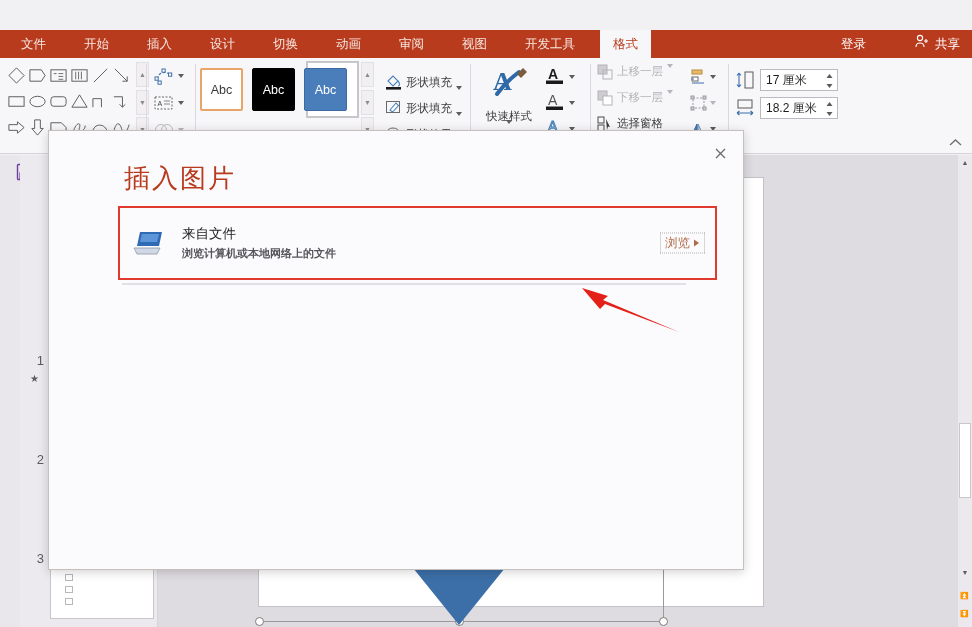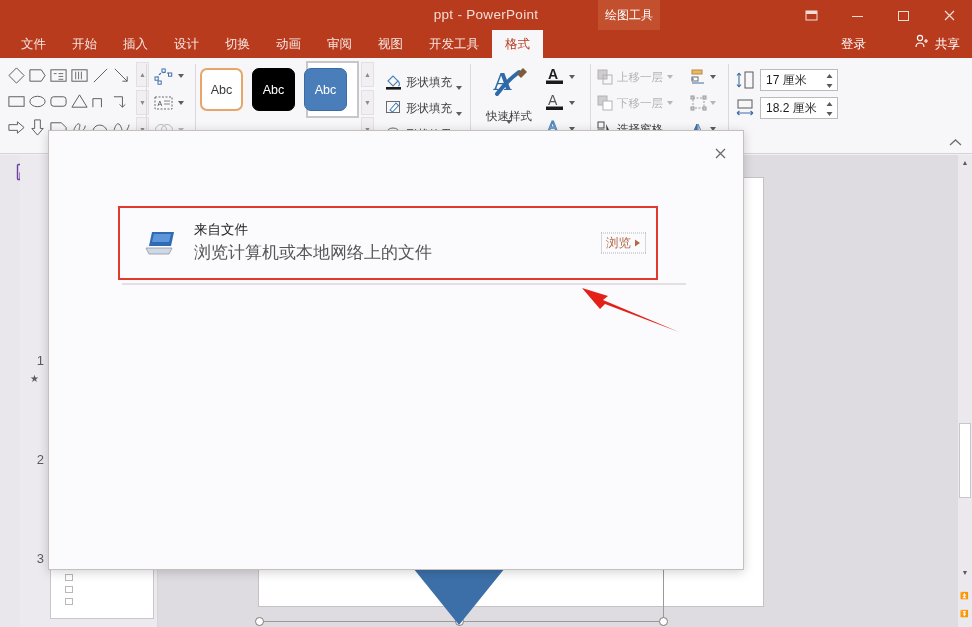--- a/index.html
+++ b/index.html
@@ -32,21 +32,21 @@
     display: flex; align-items: center; justify-content: center;
     font-size: 13px;
   }
   .win-btn svg { display: block; }
 
   
   .tabbar {
     position: absolute; left: 0; top: 30px; width: 972px; height: 28px;
     background: #b83b1e;
   }
-  .tabs { position: absolute; left: 8px; top: 0; height: 28px; display: flex; align-items: stretch; }
+  .tabs { position: absolute; left: 8px; top: 0; height: 28px; display: flex; align-items: stretch; gap: 12px; }
   .tab {
     padding: 0 13px; height: 28px; line-height: 28px;
     color: #f7e7e1; font-size: 12.5px; white-space: nowrap;
   }
   .tab.active {
     background: #f7f6f8; color: #b83b1e;
   }
   .tellme {
     position: absolute; left: 665px; top: 0; height: 28px; line-height: 28px;
     color: #f0cfc5; font-size: 12px; white-space: nowrap;
@@ -89,42 +89,42 @@
     display: flex; flex-direction: column; justify-content: space-around;
   }
   .esi { display: flex; align-items: center; gap: 3px; height: 24px; }
   .caret { width: 0; height: 0; border-left: 3px solid transparent; border-right: 3px solid transparent;
            border-top: 4px solid #5c5c5c; }
   .caret.dim { border-top-color: #b7b5b9; }
 
   
   .abc-row { position: absolute; left: 200px; top: 10px; display: flex; gap: 9px; align-items: center; }
   .abc {
-    width: 43px; height: 43px; border-radius: 7px;
+    width: 43px; height: 43px; border-radius: 2px;
     display: flex; align-items: center; justify-content: center;
     font-size: 12.5px;
   }
   .abc.a1 { background: #ffffff; border: 2px solid #e8a56a; color: #3a3a3a; }
   .abc.a2 { background: #000000; border: 1px solid #000000; color: #ffffff; }
   .abc.a3 { background: #4a7ebb; border: 1px solid #3d6aa2; color: #ffffff; }
   .abc-sel { position: absolute; left: 306px; top: 3px; width: 53px; height: 57px;
              border: 2px solid #c8c6ca; background: #ffffff; }
   .gal2-scroll { position: absolute; left: 361px; top: 4px; width: 13px; height: 80px;
                  display: flex; flex-direction: column; justify-content: space-between; }
 
   .fill-col { position: absolute; left: 385px; top: 6px; width: 78px; }
   .fill-item { display: flex; align-items: flex-end; gap: 4px; height: 26px; font-size: 11.5px; color: #3d3d3d; white-space: nowrap; }
 
   .quickstyle { position: absolute; left: 478px; top: 6px; width: 62px; text-align: center; }
   .qs-label { font-size: 11.5px; color: #3d3d3d; margin-top: 1px; }
   .wordart-col { position: absolute; left: 545px; top: 6px; width: 42px; }
   .wa-item { display: flex; align-items: center; gap: 5px; height: 26px; }
 
   .arrange-col { position: absolute; left: 597px; top: 6px; width: 88px; }
-  .ar-item { display: flex; align-items: center; gap: 4px; height: 26px; font-size: 11.5px; white-space: nowrap; }
+  .ar-item { display: flex; gap: 4px; height: 26px; font-size: 11.5px; white-space: nowrap; }
   .ar-item.dim { color: #b4b2b6; }
   .ar-item.norm { color: #3d3d3d; }
   .align-col { position: absolute; left: 690px; top: 6px; width: 34px; }
   .al-item { display: flex; align-items: center; gap: 3px; height: 26px; }
 
   .size-col { position: absolute; left: 735px; top: 8px; width: 110px; }
   .size-row { display: flex; align-items: center; gap: 5px; height: 28px; }
   .spin {
     width: 78px; height: 22px; border: 1px solid #bcb9bf; background: #ffffff;
     display: flex; align-items: center; padding-left: 5px;
@@ -200,72 +200,45 @@
   }
   .dlg-title {
     position: absolute; left: 75px; top: 30px;
     font-family: "Liberation Serif", "DejaVu Serif", serif;
     font-size: 26px; color: #b83b1e; letter-spacing: 2px;
   }
   .dlg-body { position: absolute; left: 73px; top: 75px; width: 564px; }
 
   .src-row { position: relative; height: 66px; display: flex; align-items: center; }
   .src-row.highlight {
-    border: 2px solid #e03a2f; margin-left: -4px; padding-left: 16px; width: 540px; height: 74px;
+    border: 2px solid #e03a2f; margin-left: -4px; padding-left: 4px; width: 599px; height: 74px;
   }
   .src-icon { width: 34px; height: 34px; margin-left: 8px; flex: 0 0 34px;
               display: flex; align-items: center; justify-content: center; }
   .src-text { margin-left: 16px; }
   .src-title { font-size: 13.5px; color: #1f1f1f; line-height: 1.5; }
-  .src-sub { font-size: 17px; color: #55555a; line-height: 1.55; }
+  .src-sub { font-size: 11px; color: #55555a; line-height: 1.55; font-weight: bold; }
   .src-action { position: absolute; right: 10px; top: 50%; transform: translateY(-50%); }
   .browse-link { font-size: 12.5px; color: #b06a46; display: flex; align-items: center; gap: 3px;
                  border: 1px dotted #b3b3b3; padding: 1px 4px; }
   .search-box {
     width: 205px; height: 28px; border: 1px solid #c4c2c7; background: #ffffff;
     display: flex; align-items: center; padding: 0 8px;
     font-size: 12.5px; color: #6a6a70; position: relative;
   }
   .hrule { height: 1px; background: #e2e0e4; }
 
   
   .ann-arrow { position: absolute; left: 578px; top: 282px; pointer-events: none; }
 </style>
 </head>
 <body>
 
 <div id="app">
 
-  <div class="titlebar">
-    <div class="win-title">ppt - PowerPoint</div>
-    <div class="ctx-tab-group">绘图工具</div>
-    <div class="win-btns">
-      <div class="win-btn">
-        <svg width="13" height="13" viewBox="0 0 13 13">
-            <rect x="1" y="2" width="11" height="9" fill="none" stroke="#f3ded7" stroke-width="1"></rect>
-            <rect x="1" y="2" width="11" height="3" fill="#f3ded7"></rect>
-          </svg>
-      </div>
-      <div class="win-btn">
-        <svg width="13" height="13" viewBox="0 0 13 13">
-            <rect x="1" y="7" width="11" height="1" fill="#f3ded7"></rect>
-          </svg>
-      </div>
-      <div class="win-btn">
-        <svg width="13" height="13" viewBox="0 0 13 13">
-            <rect x="1.5" y="2.5" width="10" height="9" fill="none" stroke="#f3ded7" stroke-width="1"></rect>
-          </svg>
-      </div>
-      <div class="win-btn close">
-        <svg width="13" height="13" viewBox="0 0 13 13">
-            <path d="M2 2 L11 11 M11 2 L2 11" stroke="#f3ded7" stroke-width="1.2" fill="none"></path>
-          </svg>
-      </div>
-    </div>
-  </div>
 
   <div class="tabbar">
     <div class="tabs">
       <div class="tab">文件</div>
       <div class="tab">开始</div>
       <div class="tab">插入</div>
       <div class="tab">设计</div>
       <div class="tab">切换</div>
       <div class="tab">动画</div>
       <div class="tab">审阅</div>
@@ -633,20 +606,21 @@
     <div class="vs-btn" style="position:absolute;top:434px;">⏫</div>
     <div class="vs-btn" style="position:absolute;top:452px;">⏬</div>
   </div>
 
   <div class="dlg">
     <div class="dlg-close">
       <svg width="13" height="13" viewBox="0 0 13 13">
           <path d="M2 2 L11 11 M11 2 L2 11" stroke="#6a6a6a" stroke-width="1.3" fill="none"></path>
         </svg>
     </div>
+    <div class="dlg-title">插入图片</div>
 
     <div class="dlg-body">
 
       <div class="src-row highlight">
         <div class="src-icon">
           <svg width="32" height="28" viewBox="0 0 32 28">
             <path d="M7 3 H29 L26 17 H4 Z" fill="#2f6ab5"></path>
             <path d="M9 5 H26 L24 13 H7 Z" fill="#5d96d8"></path>
             <path d="M1 19 H27 L24 25 H4 Z" fill="#cfd8e4"></path>
             <path d="M1 19 L4 25 H24 L27 19 Z" fill="none" stroke="#8b98a8" stroke-width=".8"></path>

